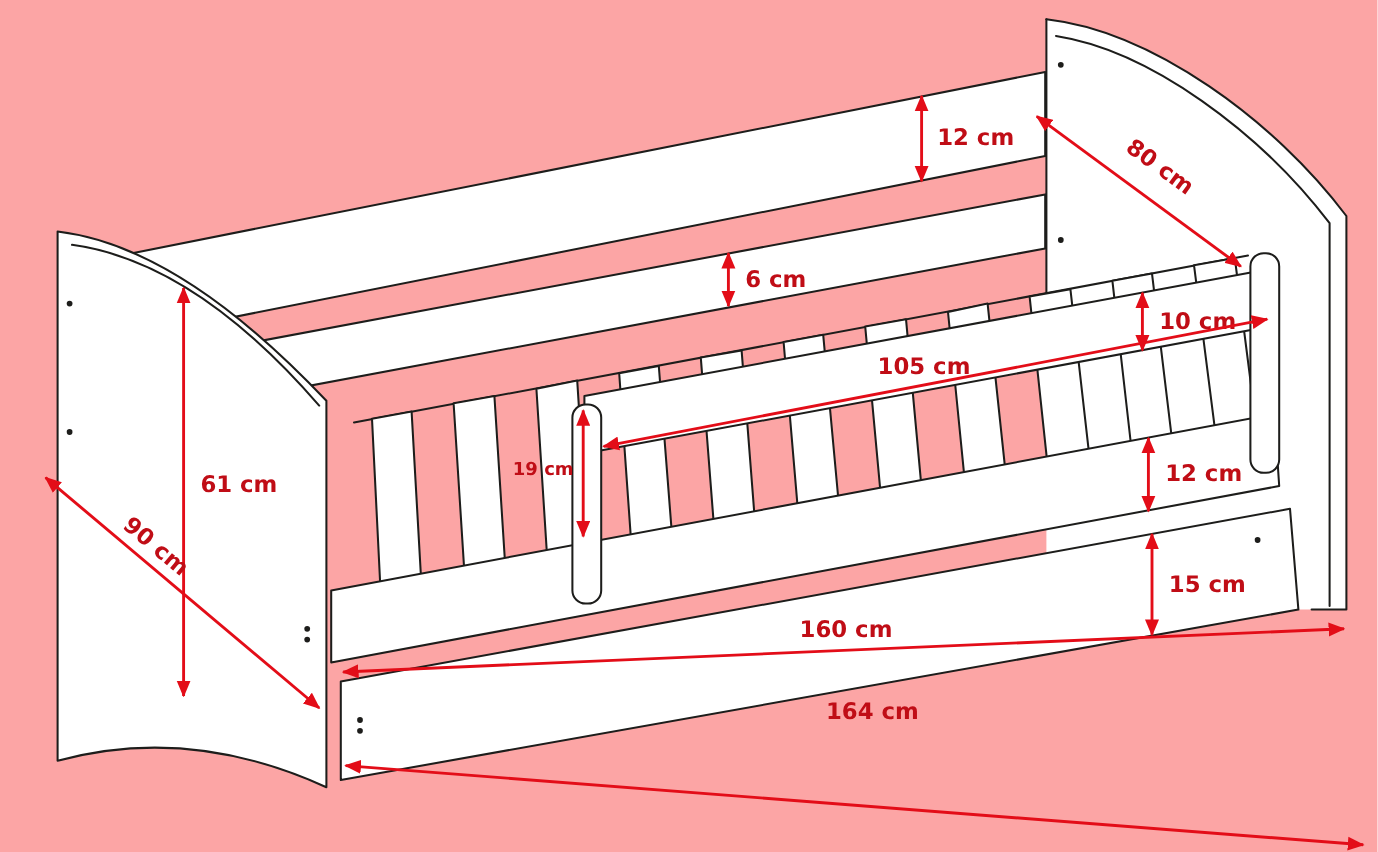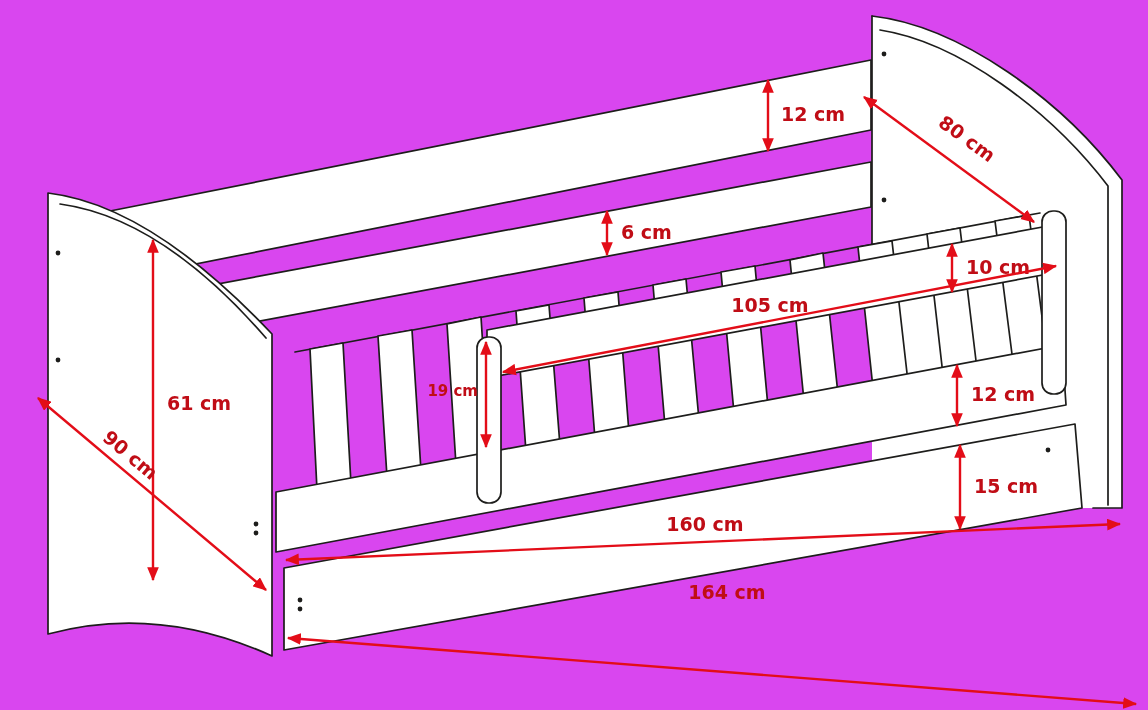--- a/index.html
+++ b/index.html
@@ -1,16 +1,16 @@
 <!DOCTYPE html>
 <html><head>
 <meta charset="utf-8">
 <style>
   html,body{margin:0;padding:0;background:#fff;}
-  .canvas{position:relative;width:1148px;height:710px;background:#d946ef;overflow:hidden;}
+  .canvas{position:relative;width:1148px;height:710px;background:#fca5a5;overflow:hidden;}
   svg{display:block;}
   .ln{fill:none;stroke:#1d1d1b;stroke-width:1.7;stroke-linecap:round;stroke-linejoin:round;}
   .board{fill:#ffffff;stroke:#1d1d1b;stroke-width:1.7;stroke-linejoin:round;}
   .face{fill:#ffffff;stroke:none;}
   .dot{fill:#1d1d1b;stroke:none;}
   .dim{stroke:#e30d18;stroke-width:2.4;fill:none;stroke-linecap:butt;}
   .dim-label{font:bold 19px "DejaVu Sans", sans-serif;fill:#c00d16;}
   .dim-label.small{font-size:15px;}
 </style>
 </head>

